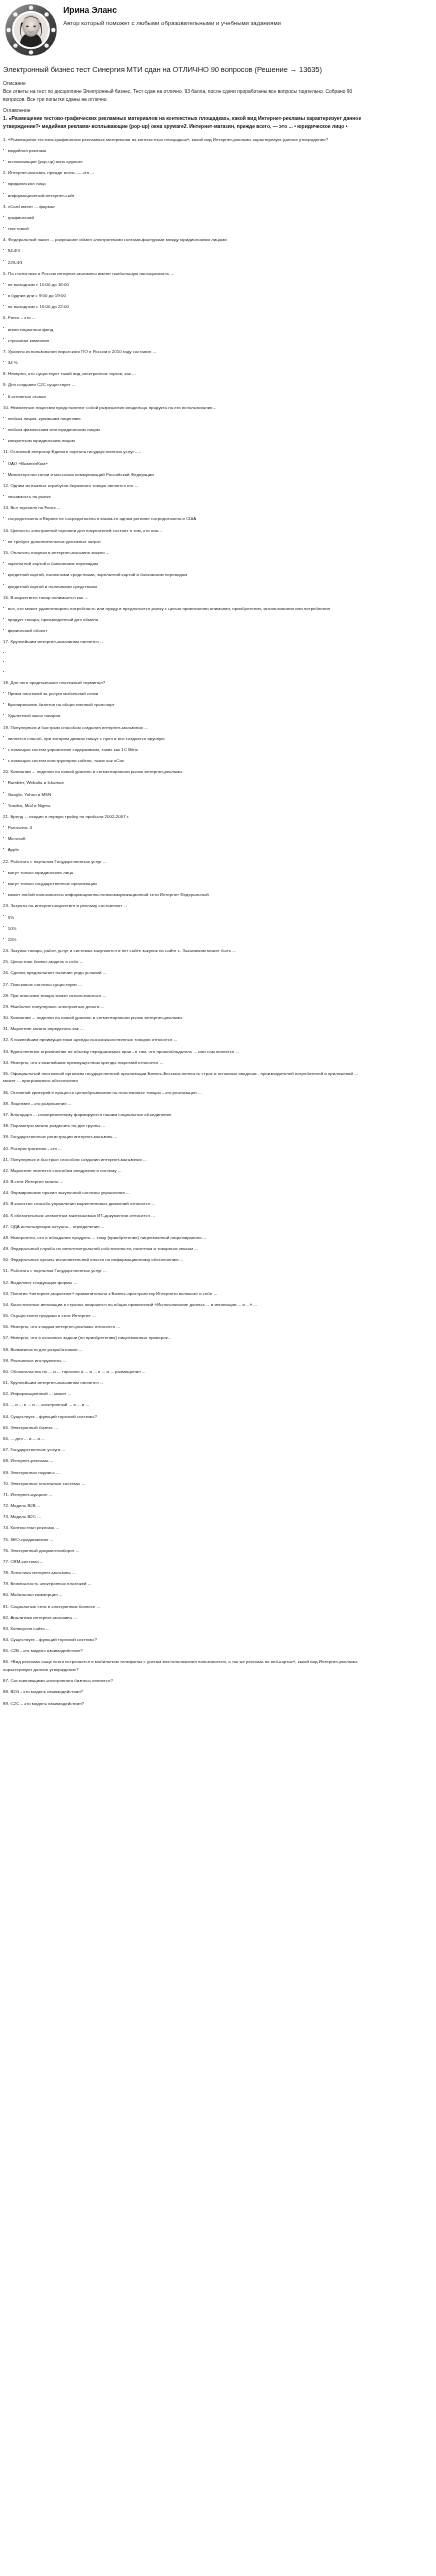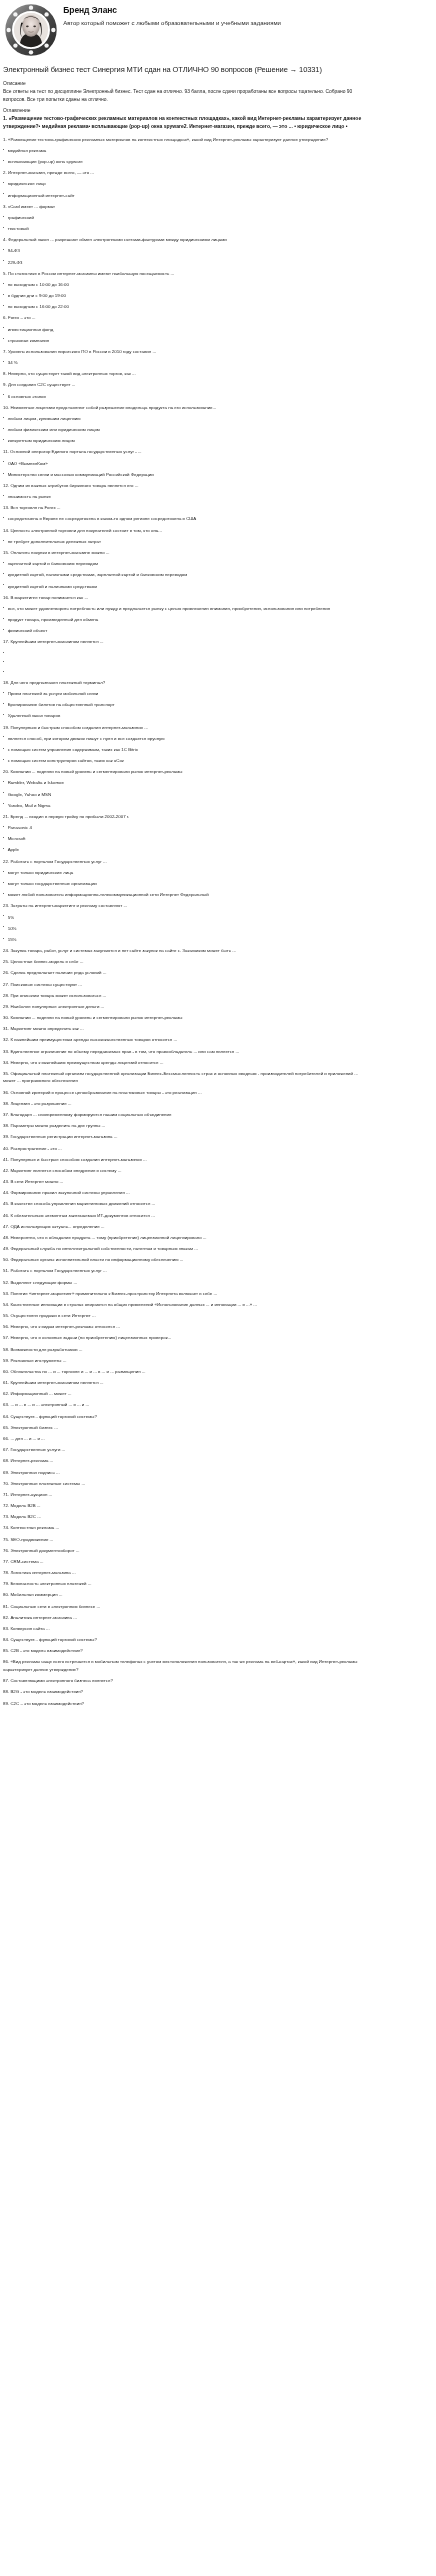--- a/index.html
+++ b/index.html
@@ -167,26 +167,26 @@
           <path d="M34 40 C34 22 70 22 70 42 C70 30 60 26 52 26 C42 26 35 31 34 40 Z" fill="#1d1a18"></path>
           <path d="M33 38 C30 52 31 60 34 66 C31 54 33 44 37 38 Z" fill="#1d1a18"></path>
           <path d="M71 38 C74 52 73 60 70 66 C73 54 71 44 67 38 Z" fill="#1d1a18"></path>
           <ellipse cx="45" cy="45" rx="2.6" ry="1.7" fill="#3a3330"></ellipse>
           <ellipse cx="59" cy="45" rx="2.6" ry="1.7" fill="#3a3330"></ellipse>
           <path d="M47 55 Q52 58 57 55" stroke="#8a7a74" stroke-width="1.4" fill="none"></path>
         </g>
       </svg>
     </div>
     <div class="author-meta">
-      <div class="author-name">Бренд Эланс</div>
+      <div class="author-name">Ирина Эланс</div>
       <div class="author-tagline">Автор который поможет с любыми образовательными и учебными заданиями</div>
     </div>
   </div>
 
-  <h1 class="doc-title">Электронный бизнес тест Синергия МТИ сдан на ОТЛИЧНО 90 вопросов (Решение → 10331)</h1>
+  <h1 class="doc-title">Электронный бизнес тест Синергия МТИ сдан на ОТЛИЧНО 90 вопросов (Решение → 13635)</h1>
 
   <div class="section-label">Описание</div>
   <p class="doc-abstract">Все ответы на тест по дисциплине Электронный бизнес. Тест сдан на отлично. 93 балла, после сдачи проработаны все вопросы тщательно. Собрано 90 вопросов. Все три попытки сданы на отлично.</p>
 
   <div class="toc-label">Оглавление</div>
   <p class="lead">1. «Размещение тестово-графических рекламных материалов на контекстных площадках», какой вид Интернет-рекламы характеризует данное утверждение?• медийная реклама• всплывающие (pop-up) окна spyware2. Интернет-магазин, прежде всего, — это ... • юридическое лицо •</p>
 
   <div class="qa-list" id="qa-list">
       <div class="q-item">1. «Размещение тестово-графических рекламных материалов на контекстных площадках», какой вид Интернет-рекламы характеризует данное утверждение?</div>
       <div class="opt-item">медийная реклама</div>

